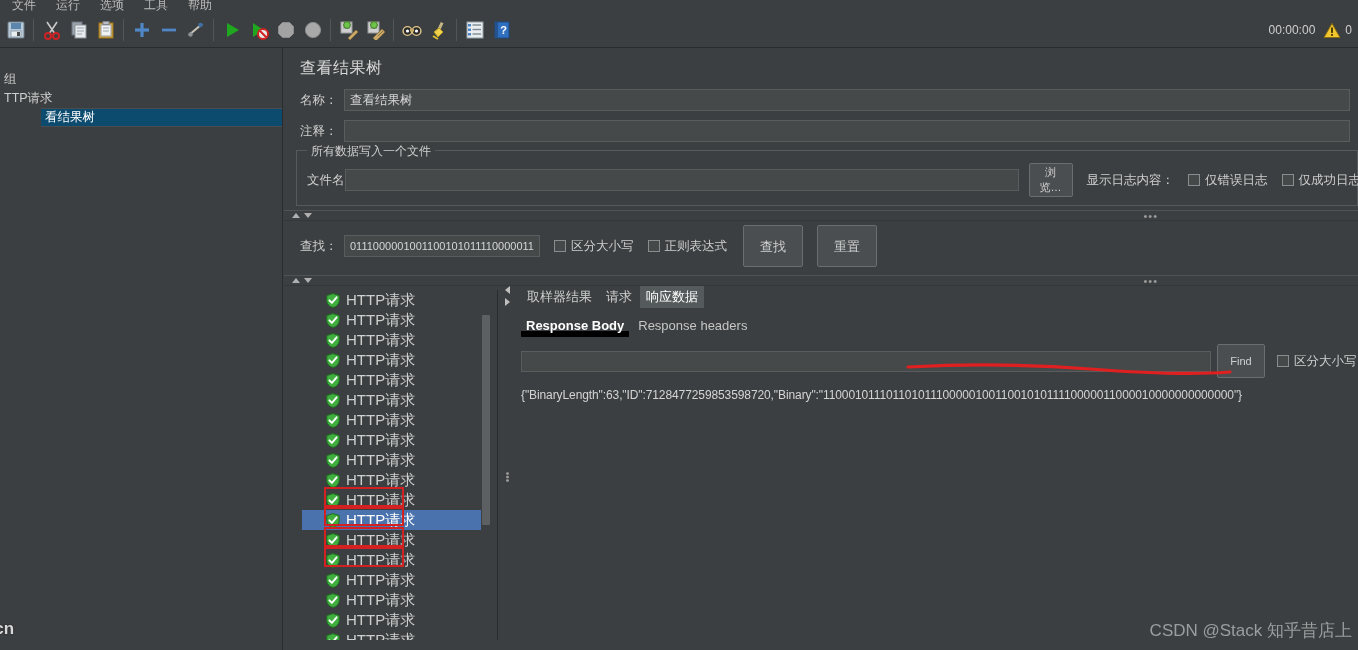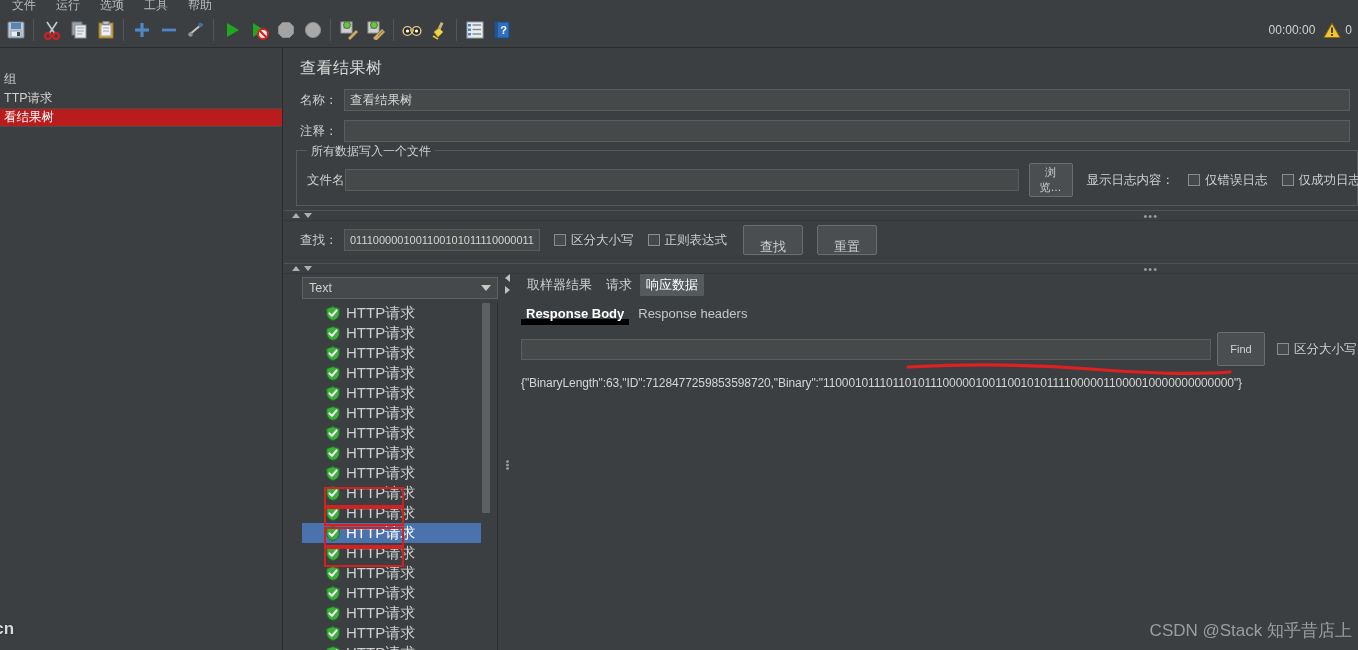--- a/index.html
+++ b/index.html
@@ -44,21 +44,21 @@
 
   
   .sidebar {
     position: absolute; left: 0; top: 48px; width: 283px; height: 602px;
     background: #3c3f41; border-right: 1px solid #2b2b2b; overflow: hidden;
   }
   .tree-node {
     height: 19px; display: flex; align-items: center; padding-left: 4px;
     color: #cfcfcf; font-size: 12.5px; white-space: nowrap;
   }
-  .tree-node.sel { background: #b91c1c; color: #ffffff; }
+  .tree-node.sel { background: #0c4a6e; color: #ffffff; margin-left: 41px; }
   .tree-node.line { border-top: 1px solid #4a4d4f; border-bottom: 1px solid #4a4d4f; }
 
   
   .main {
     position: absolute; left: 284px; top: 48px; width: 1074px; height: 602px;
     background: #3c3f41; overflow: hidden;
   }
   .panel-title {
     color: #d6d6d6; font-size: 16px; padding: 10px 0 0 16px; letter-spacing: .5px;
   }
@@ -78,21 +78,21 @@
   }
   .groupbox > .gb-title {
     position: absolute; top: -8px; left: 10px; background: #3c3f41;
     color: #cfcfcf; font-size: 12px; padding: 0 4px;
   }
   .btn {
     background: #4a4e50; border: 1px solid #6a6e70; color: #d0d0d0;
     font-size: 11px; height: 34px; padding: 0 10px; cursor: default;
     font-family: "Liberation Sans", sans-serif; border-radius: 2px;
   }
-  .btn-lg { font-size: 13px; height: 30px; padding: 12px 16px; }
+  .btn-lg { font-size: 13px; height: 42px; padding: 12px 16px; }
   .cb-wrap { display: flex; align-items: center; gap: 5px; margin-left: 14px; }
   .cb {
     width: 12px; height: 12px; border: 1px solid #8a8d8e; background: #45494a;
     flex: 0 0 auto;
   }
   .cb-label { color: #cfcfcf; font-size: 12.5px; white-space: nowrap; }
   .inline-label { color: #cfcfcf; font-size: 12.5px; white-space: nowrap; }
 
   
   .splitter {
@@ -466,24 +466,20 @@
       <div class="spl-arrows">
         <span class="tri tri-up"></span>
         <span class="tri tri-down"></span>
       </div>
       <span class="spl-dots">•••</span>
     </div>
 
     <div class="lower">
 
       <div class="left-results">
-        <div class="combo">
-          <span>Text</span>
-          <span class="chev"></span>
-        </div>
         <div class="results-list" id="results-list">
             <div class="res-item">
               <svg class="shield" viewBox="0 0 14 15">
   <path d="M7 0.6 L13.2 2.6 V7.4 C13.2 11 10.6 13.6 7 14.4 C3.4 13.6 0.8 11 0.8 7.4 V2.6 Z" fill="#3fae3f" stroke="#1f6e1f" stroke-width="1"></path>
   <path d="M3.4 7.3 L5.9 9.8 L10.6 4.3" stroke="#ffffff" stroke-width="1.9" fill="none" stroke-linecap="round" stroke-linejoin="round"></path>
 </svg>
               <span>HTTP请求</span>
             </div>
             <div class="res-item">
               <svg class="shield" viewBox="0 0 14 15">

